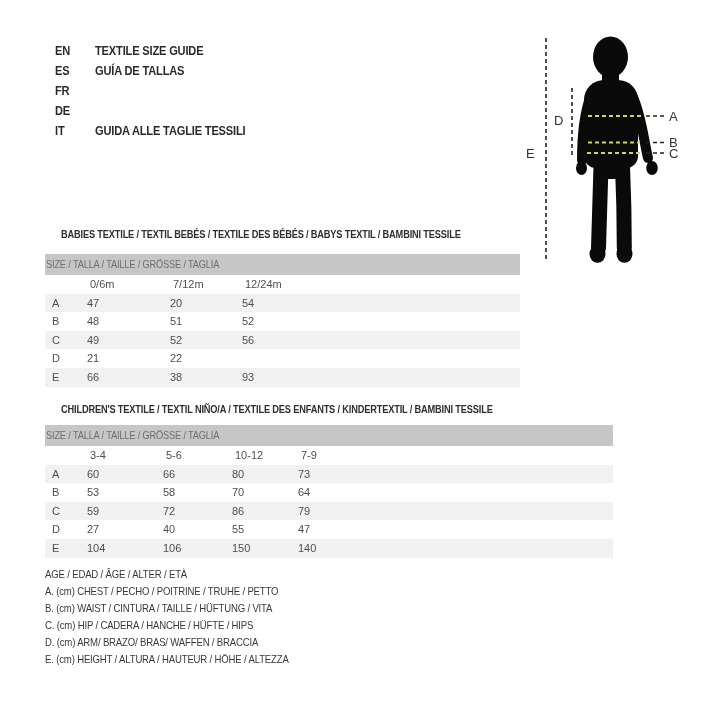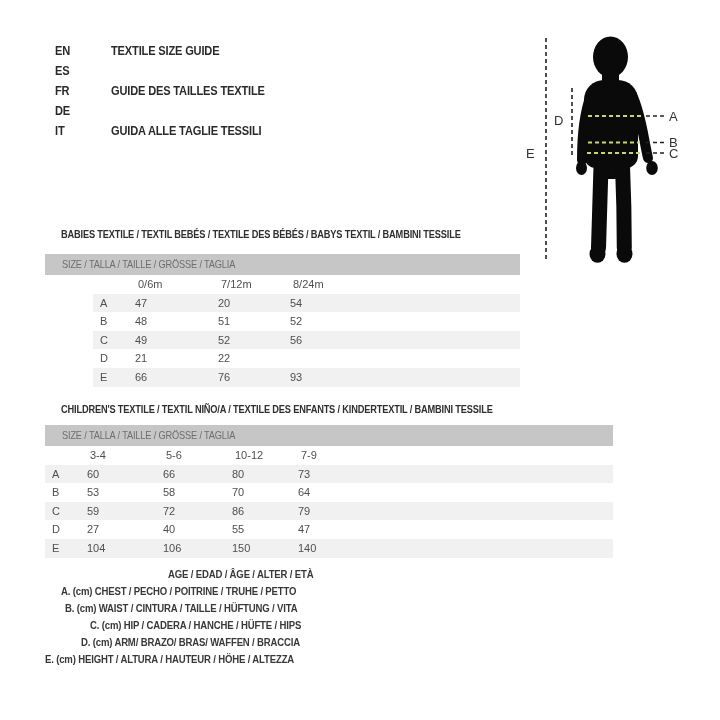--- a/index.html
+++ b/index.html
@@ -7,64 +7,64 @@
     width:720px;height:720px;position:relative;background:#ffffff;
     font-family:"Liberation Sans", sans-serif;
     -webkit-font-smoothing:antialiased;
     overflow:hidden;
   }
   .cond{display:inline-block;transform:scaleX(0.84);transform-origin:0 50%;
         white-space:nowrap;letter-spacing:-0.2px;}
 
   
   .lang-block{position:absolute;left:55px;top:41px;color:#2a2a2a;}
-  .lang-row{display:flex;height:20px;line-height:20px;font-size:13.2px;font-weight:700;gap:16px;}
+  .lang-row{display:flex;height:20px;line-height:20px;font-size:13.2px;font-weight:700;}
   .lang-row .code{width:40px;flex:0 0 40px;}
 
   
   .tbl-heading{position:absolute;left:45px;font-size:11px;font-weight:700;color:#2f2f2f;
                height:14px;line-height:14px;margin-left:16px;}
 
   
   .stable{position:absolute;left:45px;font-size:11px;color:#4f4f4f;}
   .stable .bar{background:#c6c6c6;color:#6e6e6e;height:21px;line-height:21px;
-               padding-left:17px;font-size:11px;}
+               padding-left:1px;font-size:11px;}
   .trow{display:grid;height:18.6px;line-height:18.6px;}
-  .babies .trow{grid-template-columns:42px 83px 72px 1fr;margin-left:48px;}
+  .babies .trow{grid-template-columns:42px 83px 72px 1fr;}
   .children .trow{grid-template-columns:42px 76px 69px 66px 1fr;}
   .trow.stripe{background:#f1f1f1;}
   .trow .lbl{padding-left:7px;}
   .trow .hcell{padding-left:3px;}
 
   
   .legend{position:absolute;left:45px;top:566px;color:#383838;}
-  .legend .line{height:17.1px;line-height:17.1px;font-size:11.4px;font-weight:700;text-align:right;}
+  .legend .line{height:17.1px;line-height:17.1px;font-size:11.4px;font-weight:400;}
 
   
   .figure-svg{position:absolute;left:515px;top:20px;width:200px;height:255px;}
   .sil{fill:#0a0a0a;}
   .limb{fill:none;stroke:#0a0a0a;stroke-linecap:round;}
   .mline-body{stroke:#cdd75e;stroke-width:2;stroke-dasharray:4 3;}
   .mline{stroke:#222222;stroke-width:1.6;stroke-dasharray:4 3;fill:none;}
   .fig-label{font-family:"Liberation Sans",sans-serif;font-size:13px;fill:#333333;}
 </style>
 </head>
 <body>
 
 <div class="lang-block">
   <div class="lang-row">
     <span class="code"><span class="cond">EN</span></span>
     <span><span class="cond">TEXTILE SIZE GUIDE</span></span>
   </div>
   <div class="lang-row">
     <span class="code"><span class="cond">ES</span></span>
+    <span><span class="cond">GUÍA DE TALLAS</span></span>
   </div>
   <div class="lang-row">
     <span class="code"><span class="cond">FR</span></span>
-    <span><span class="cond">GUIDE DES TAILLES TEXTILE</span></span>
   </div>
   <div class="lang-row">
     <span class="code"><span class="cond">DE</span></span>
   </div>
   <div class="lang-row">
     <span class="code"><span class="cond">IT</span></span>
     <span><span class="cond">GUIDA ALLE TAGLIE TESSILI</span></span>
   </div>
 </div>
 
@@ -108,21 +108,21 @@
 </div>
 
 <div class="stable babies" style="top:254px;width:475px;">
   <div class="bar">
     <span class="cond">SIZE / TALLA / TAILLE / GRÖSSE / TAGLIA</span>
   </div>
   <div class="trow">
     <span class="lbl"></span>
     <span class="hcell">0/6m</span>
     <span class="hcell">7/12m</span>
-    <span class="hcell">8/24m</span>
+    <span class="hcell">12/24m</span>
   </div>
   <div class="trow stripe">
     <span class="lbl">A</span>
     <span>47</span>
     <span>20</span>
     <span>54</span>
   </div>
   <div class="trow">
     <span class="lbl">B</span>
     <span>48</span>
@@ -136,21 +136,21 @@
     <span>56</span>
   </div>
   <div class="trow">
     <span class="lbl">D</span>
     <span>21</span>
     <span>22</span>
   </div>
   <div class="trow stripe">
     <span class="lbl">E</span>
     <span>66</span>
-    <span>76</span>
+    <span>38</span>
     <span>93</span>
   </div>
 </div>
 
 <div class="tbl-heading" style="top:402px;text-align:center;">
   <span class="cond">CHILDREN'S TEXTILE / TEXTIL NIÑO/A / TEXTILE DES ENFANTS / KINDERTEXTIL / BAMBINI TESSILE</span>
 </div>
 
 <div class="stable children" style="top:425px;width:568px;">
   <div class="bar">

